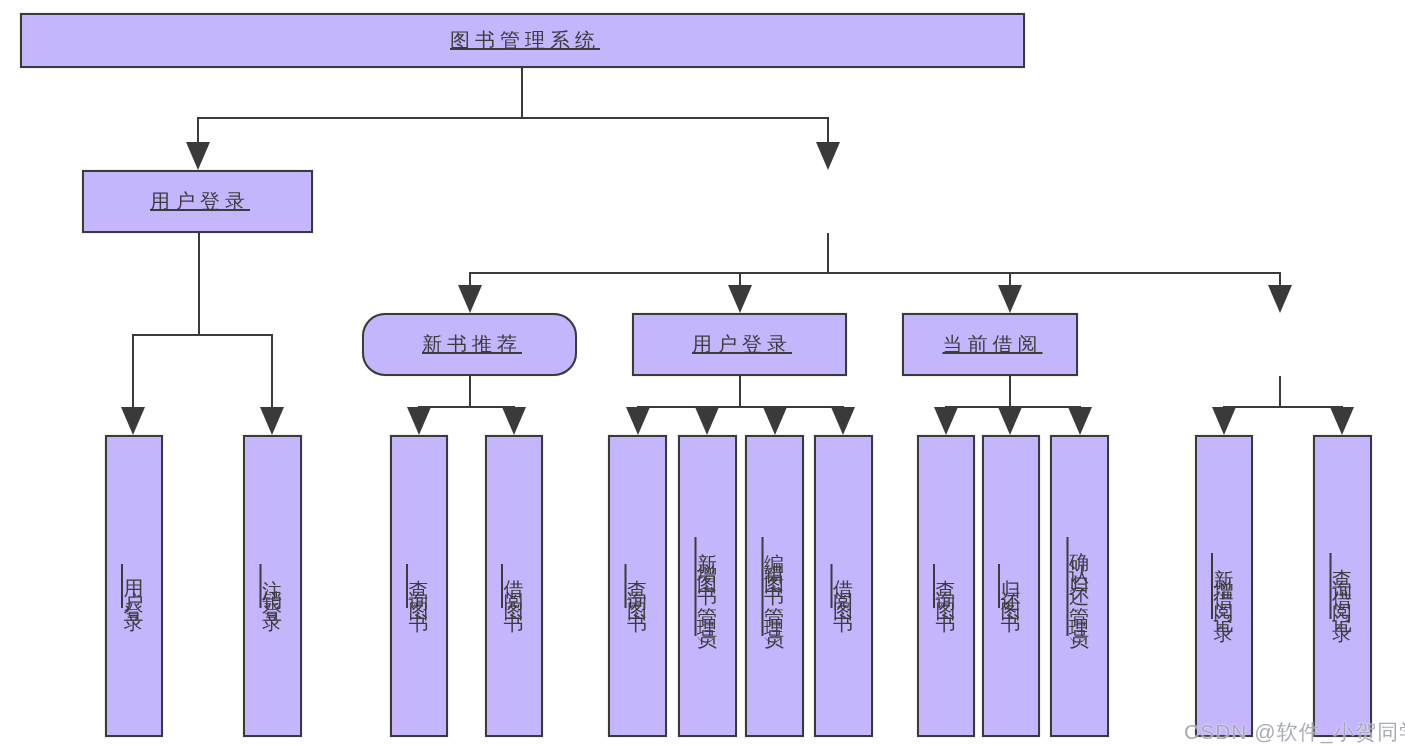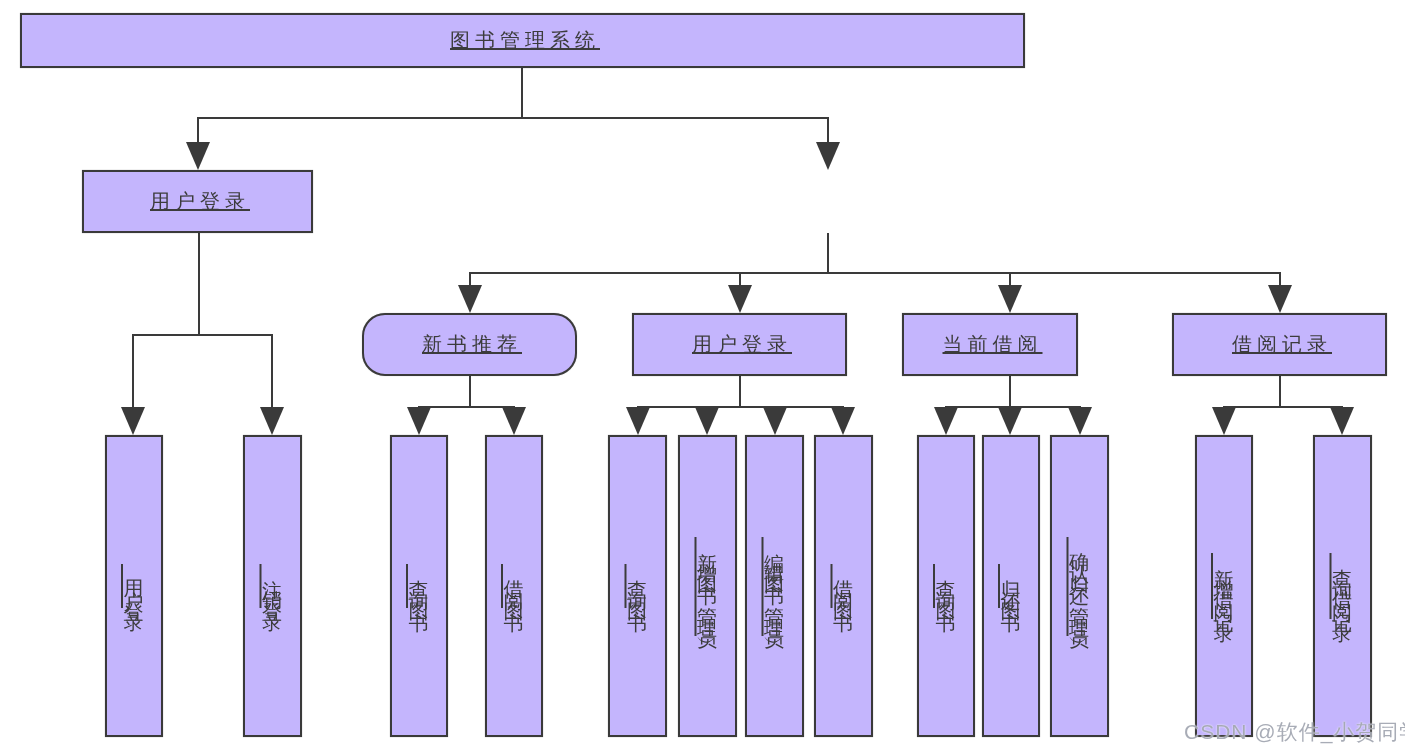--- a/index.html
+++ b/index.html
@@ -81,21 +81,20 @@
   <div class="line" style="left:1009px;top:272px;width:2px;height:16px;"></div>
   <div class="line" style="left:1279px;top:272px;width:2px;height:16px;"></div>
   <div class="ah" style="left:458px;top:285px;"></div>
   <div class="ah" style="left:728px;top:285px;"></div>
   <div class="ah" style="left:998px;top:285px;"></div>
   <div class="ah" style="left:1268px;top:285px;"></div>
 
   <div class="box" style="left:362px;top:313px;width:215px;height:63px;border-radius:23px;">新书推荐</div>
   <div class="box" style="left:632px;top:313px;width:215px;height:63px;">用户登录</div>
   <div class="box" style="left:902px;top:313px;width:176px;height:63px;">当前借阅</div>
-  <div class="box" style="left:1172px;top:313px;width:215px;height:63px;">借阅记录</div>
 
   <div class="line" style="left:469px;top:376px;width:2px;height:30px;"></div>
   <div class="line" style="left:418px;top:406px;width:97px;height:2px;"></div>
   <div class="ah" style="left:407px;top:407px;"></div>
   <div class="ah" style="left:502px;top:407px;"></div>
 
   <div class="line" style="left:739px;top:376px;width:2px;height:30px;"></div>
   <div class="line" style="left:637px;top:406px;width:207px;height:2px;"></div>
   <div class="ah" style="left:626px;top:407px;"></div>
   <div class="ah" style="left:695px;top:407px;"></div>

